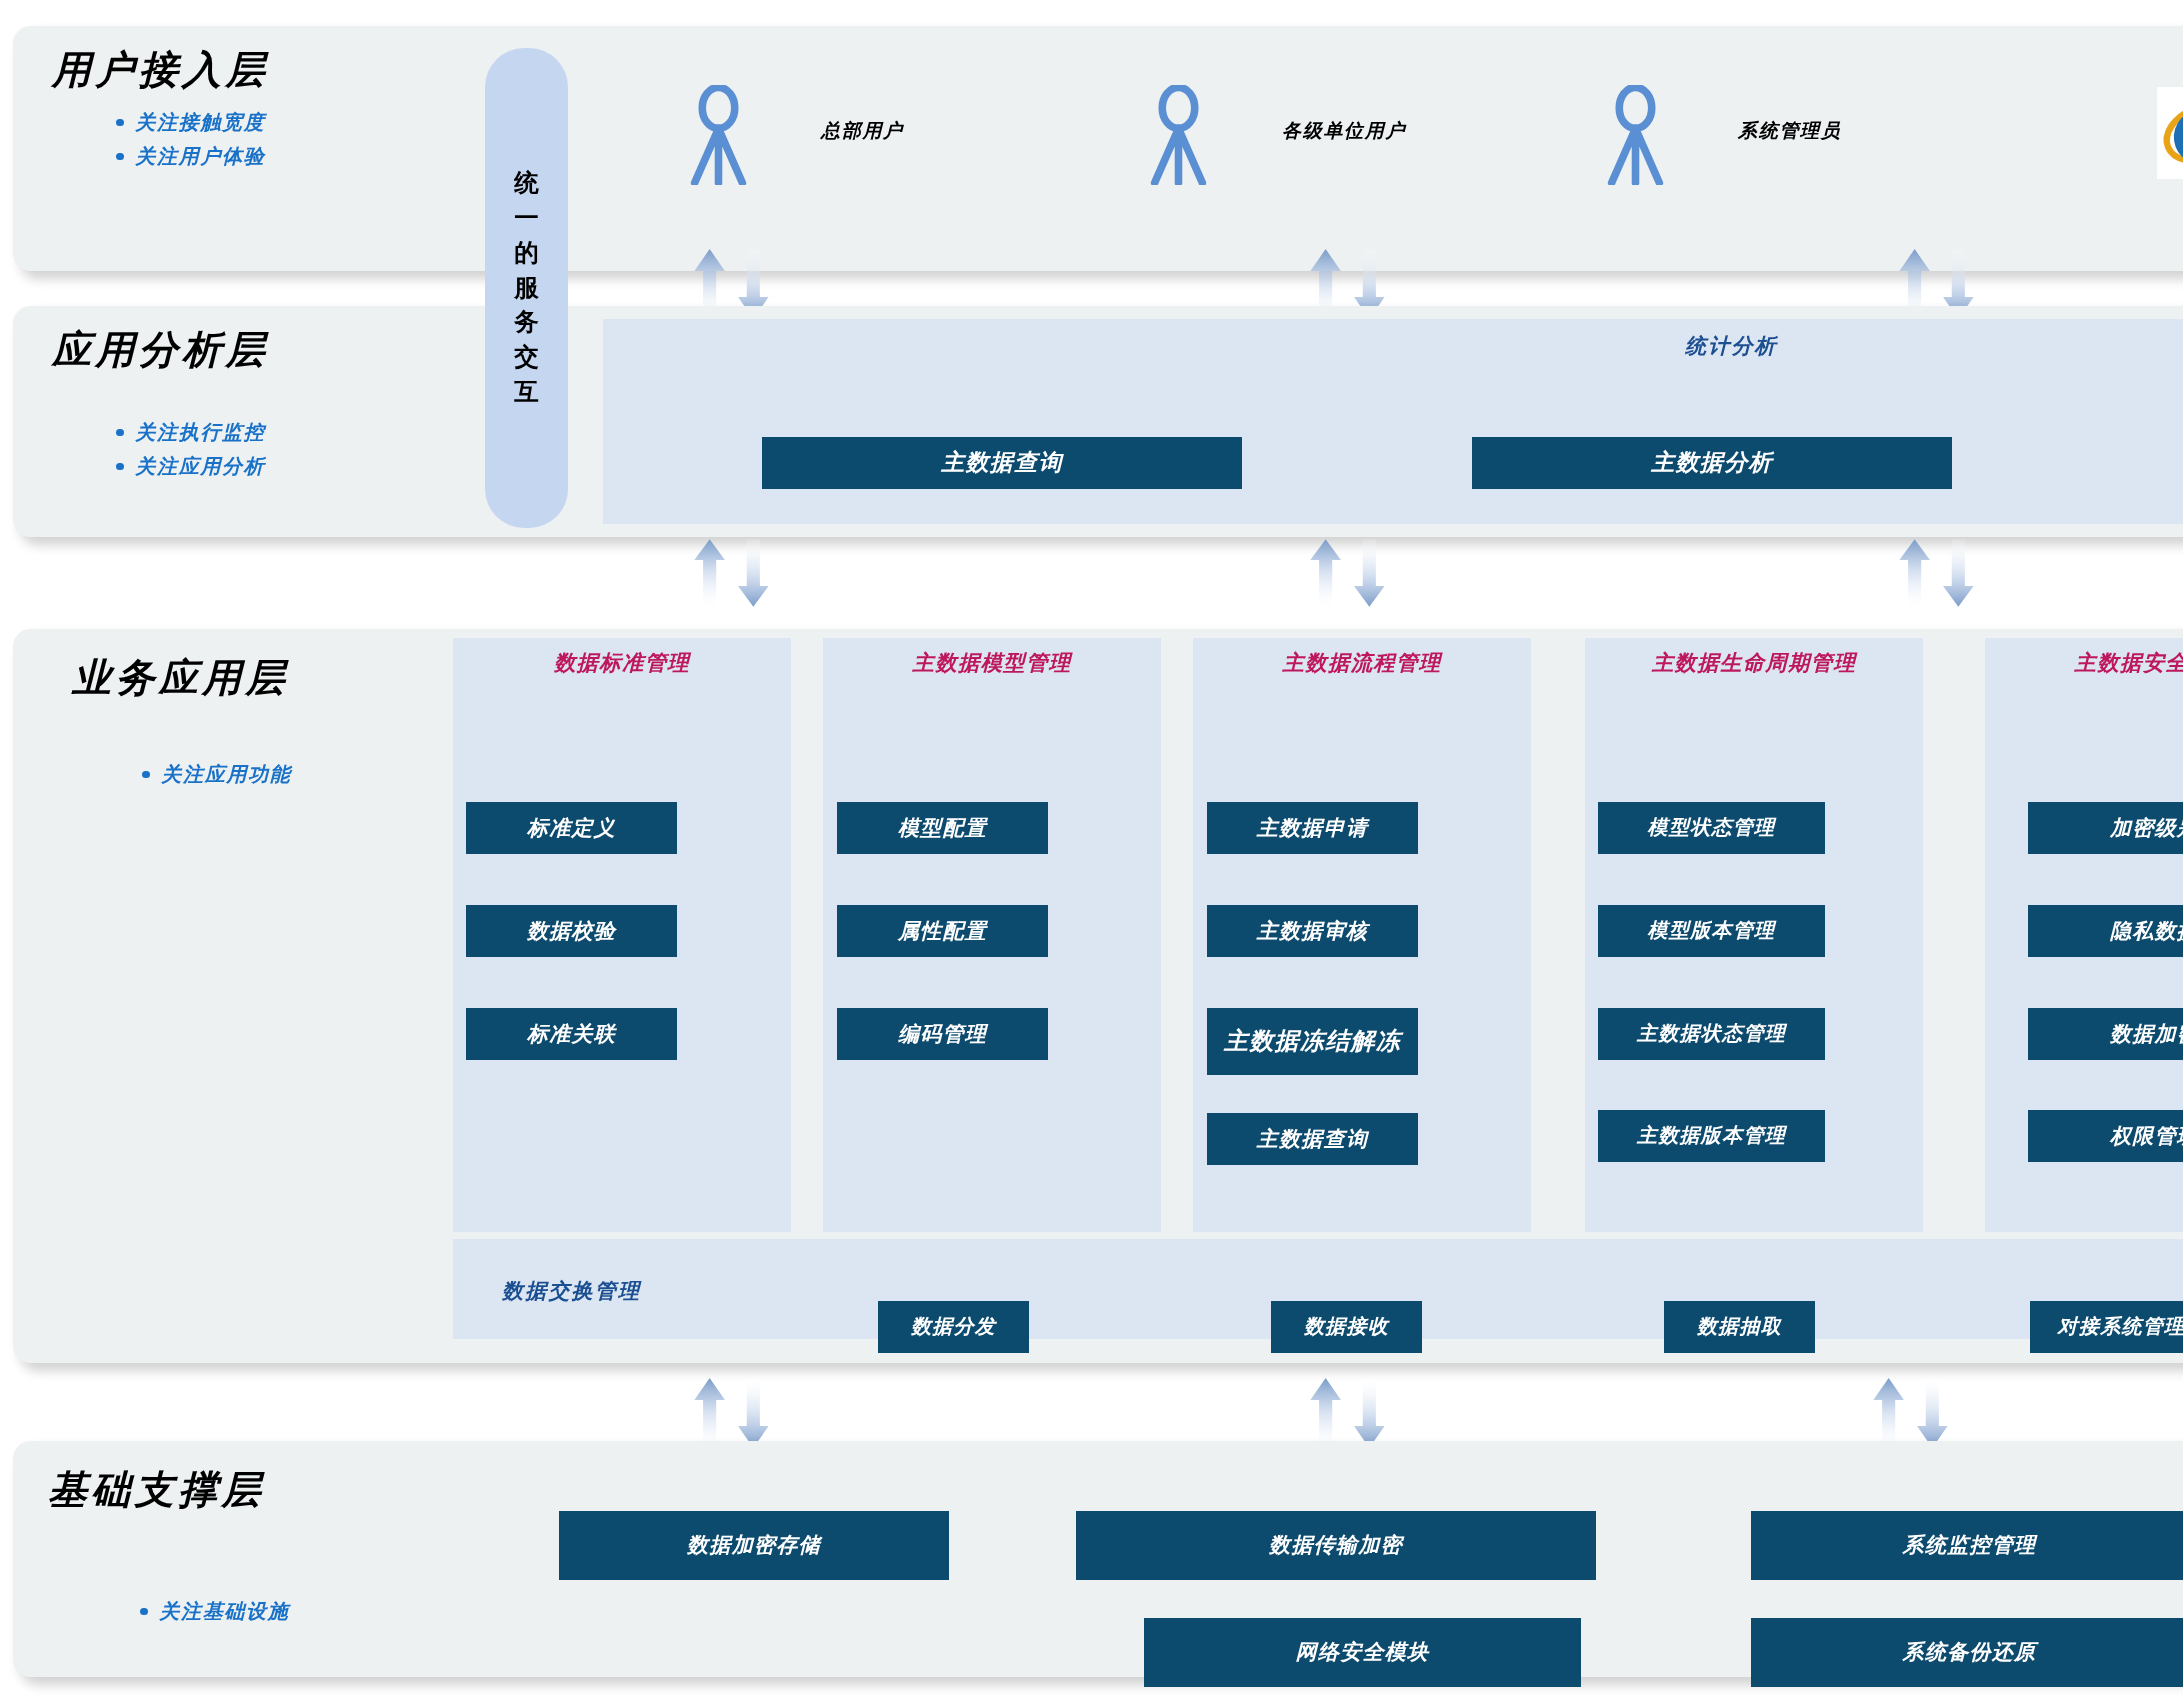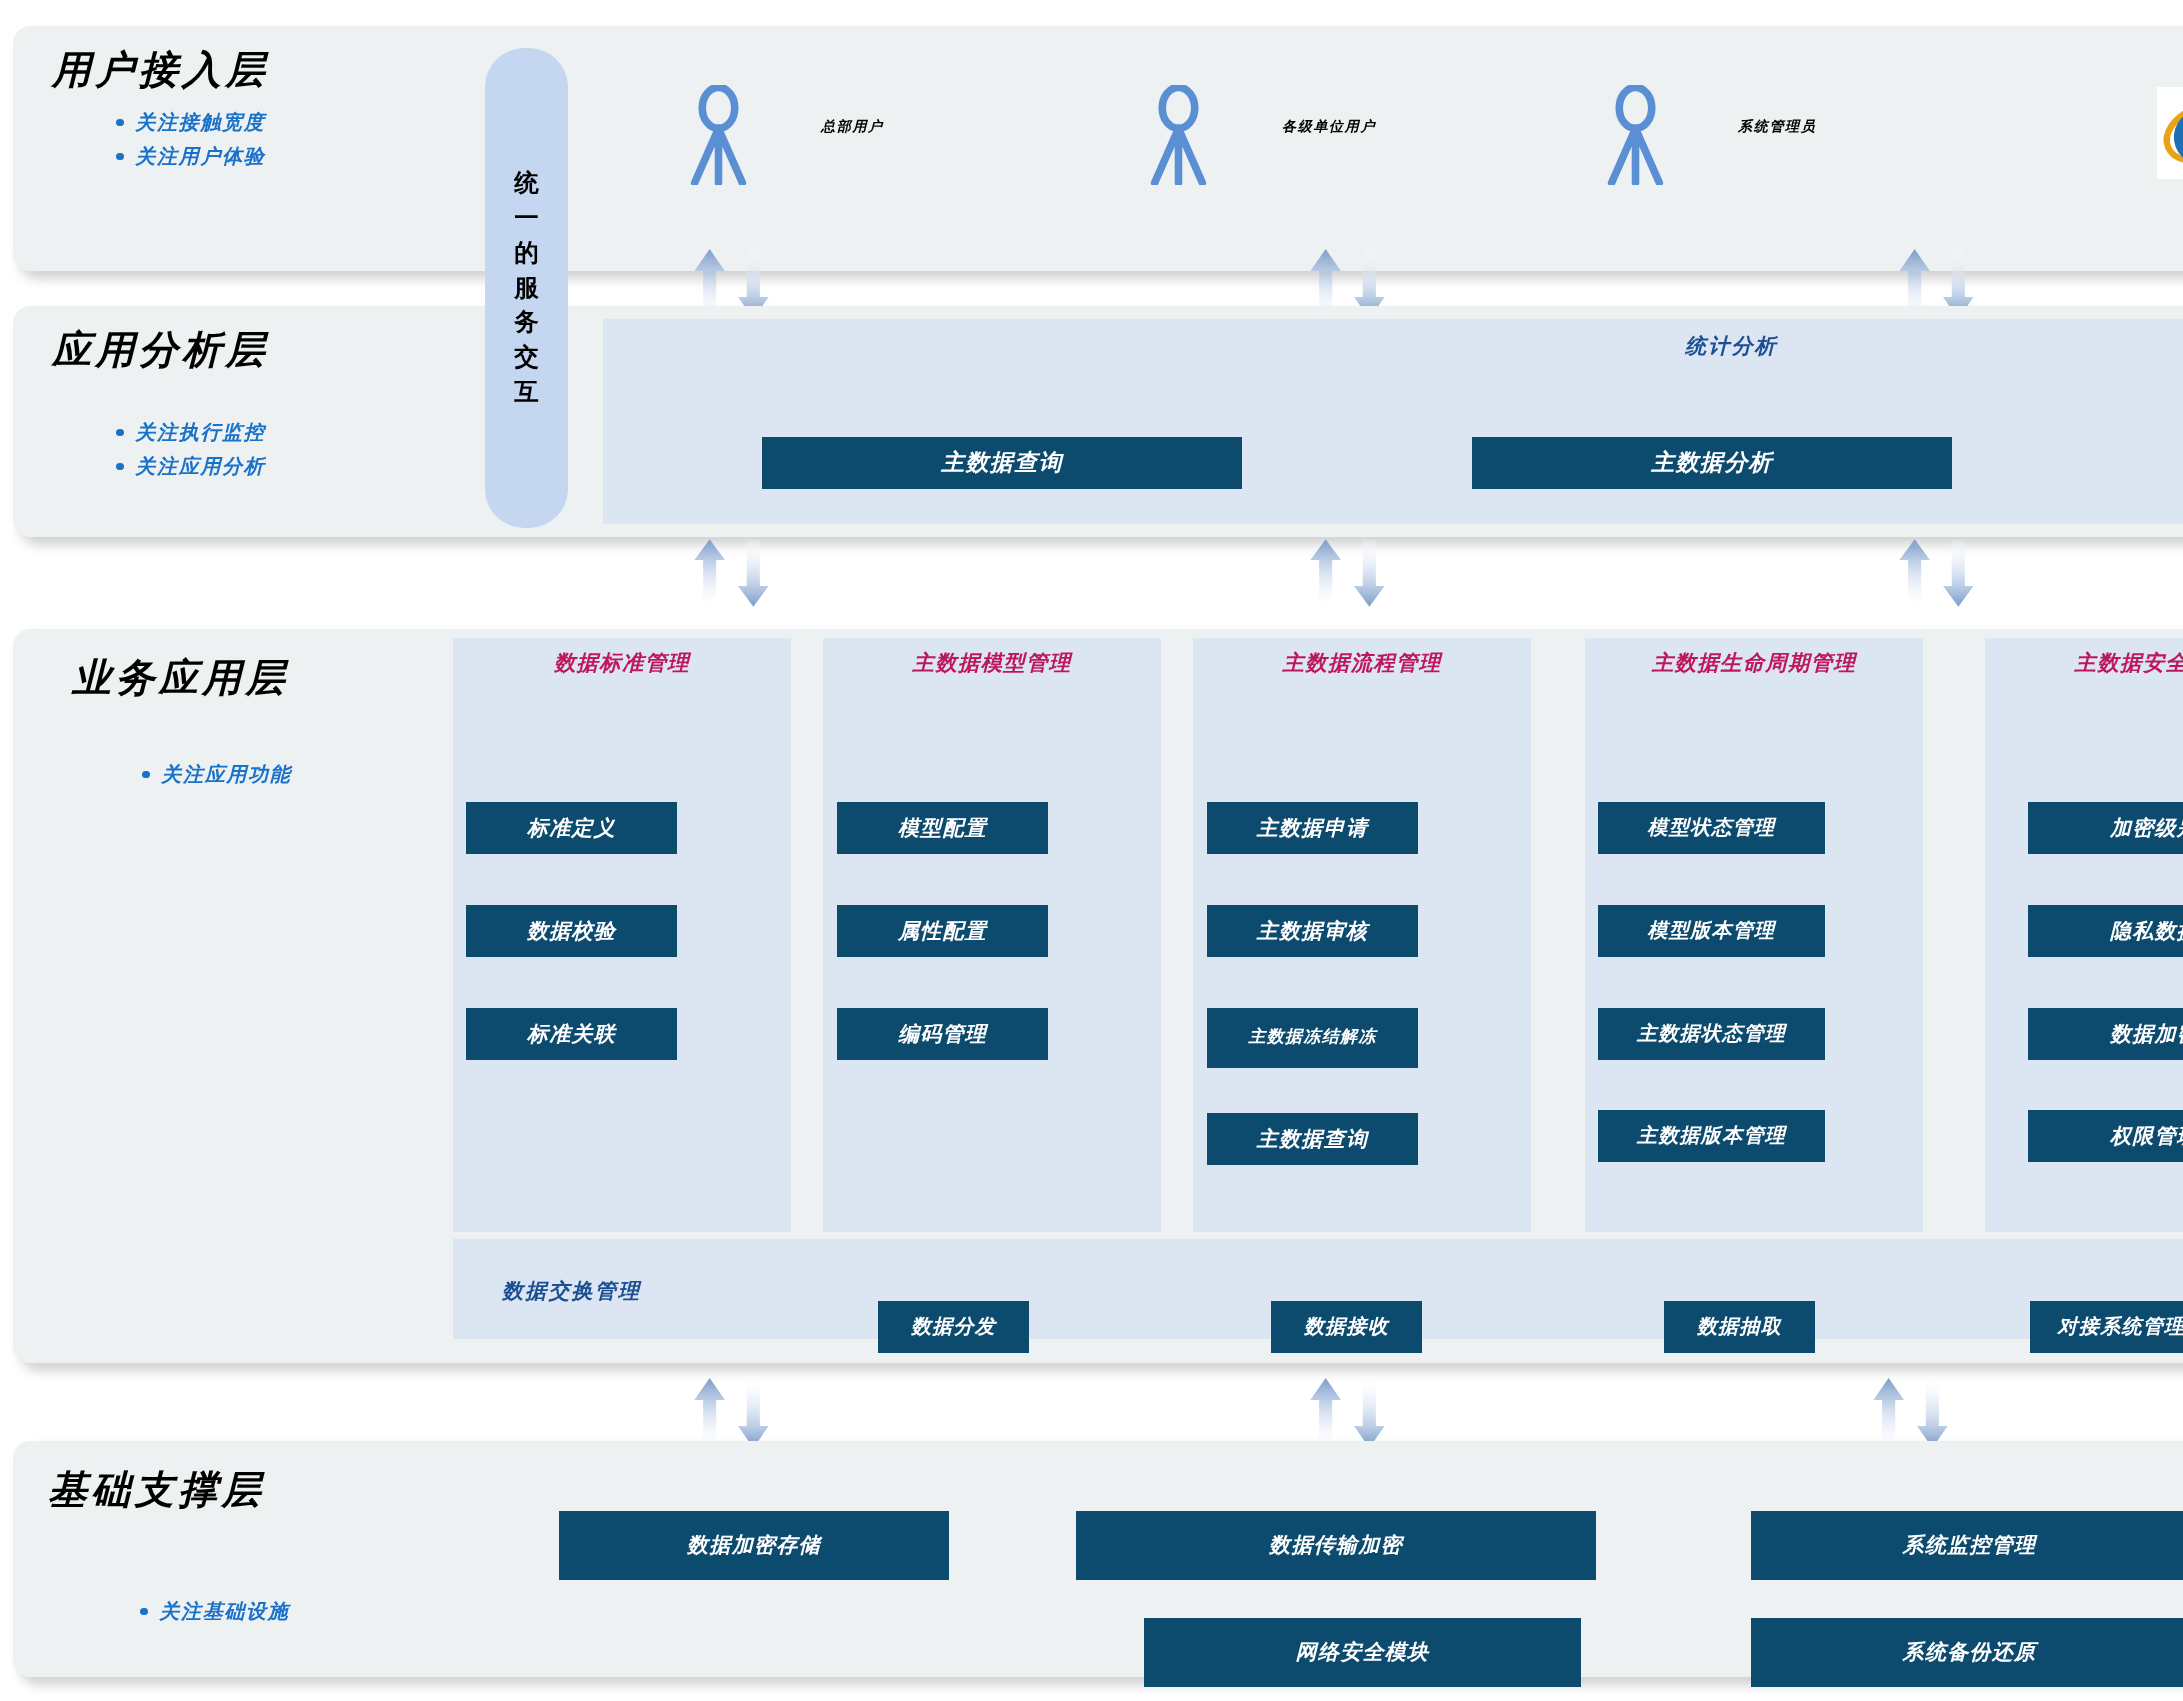--- a/index.html
+++ b/index.html
@@ -68,21 +68,21 @@
     color: #000;
     font-family: "Liberation Serif", "DejaVu Serif", serif;
     line-height: 1.42;
     text-align: center;
   }
 
   
   .person { position: absolute; }
   .person-label {
     position: absolute;
-    font-size: 14px;
+    font-size: 19px;
     font-weight: 700;
     color: #000;
     font-family: "Liberation Serif", "DejaVu Serif", serif;
     font-style: italic;
     letter-spacing: 1.7px;
     white-space: nowrap;
   }
 
   
   .browser-icon { position: absolute; }
@@ -269,21 +269,21 @@
   <div class="col-panel" style="left:823px; top:638px; width:338px; height:594px;"></div>
   <div class="col-title" style="left:823px; top:651px; width:338px;">主数据模型管理</div>
   <div class="bbox" style="left:837px; top:765px; width:211px; height:52px; font-size:21px;">模型配置</div>
   <div class="bbox" style="left:837px; top:868px; width:211px; height:52px; font-size:21px;">属性配置</div>
   <div class="bbox" style="left:837px; top:971px; width:211px; height:52px; font-size:21px;">编码管理</div>
 
   <div class="col-panel" style="left:1193px; top:638px; width:338px; height:594px;"></div>
   <div class="col-title" style="left:1193px; top:651px; width:338px;">主数据流程管理</div>
   <div class="bbox" style="left:1207px; top:765px; width:211px; height:52px; font-size:21px;">主数据申请</div>
   <div class="bbox" style="left:1207px; top:868px; width:211px; height:52px; font-size:21px;">主数据审核</div>
-  <div class="bbox" style="left:1207px; top:971px; width:211px; height:60px; font-size:17px; padding:0 9.6px;font-family:Liberation Mono, monospace;">主数据冻结解冻</div>
+  <div class="bbox" style="left:1207px; top:971px; width:211px; height:67px; font-size:24px; padding:0 9.6px;">主数据冻结解冻</div>
   <div class="bbox" style="left:1207px; top:1076px; width:211px; height:52px; font-size:21px;">主数据查询</div>
 
   <div class="col-panel" style="left:1585px; top:638px; width:338px; height:594px;"></div>
   <div class="col-title" style="left:1598px; top:651px; width:312px;">主数据生命周期管理</div>
   <div class="bbox" style="left:1598px; top:765px; width:227px; height:52px; font-size:20px;">模型状态管理</div>
   <div class="bbox" style="left:1598px; top:868px; width:227px; height:52px; font-size:20px;">模型版本管理</div>
   <div class="bbox" style="left:1598px; top:971px; width:227px; height:52px; font-size:20px;">主数据状态管理</div>
   <div class="bbox" style="left:1598px; top:1073px; width:227px; height:52px; font-size:20px;">主数据版本管理</div>
 
   <div class="col-panel" style="left:1985px; top:638px; width:338px; height:594px;"></div>

